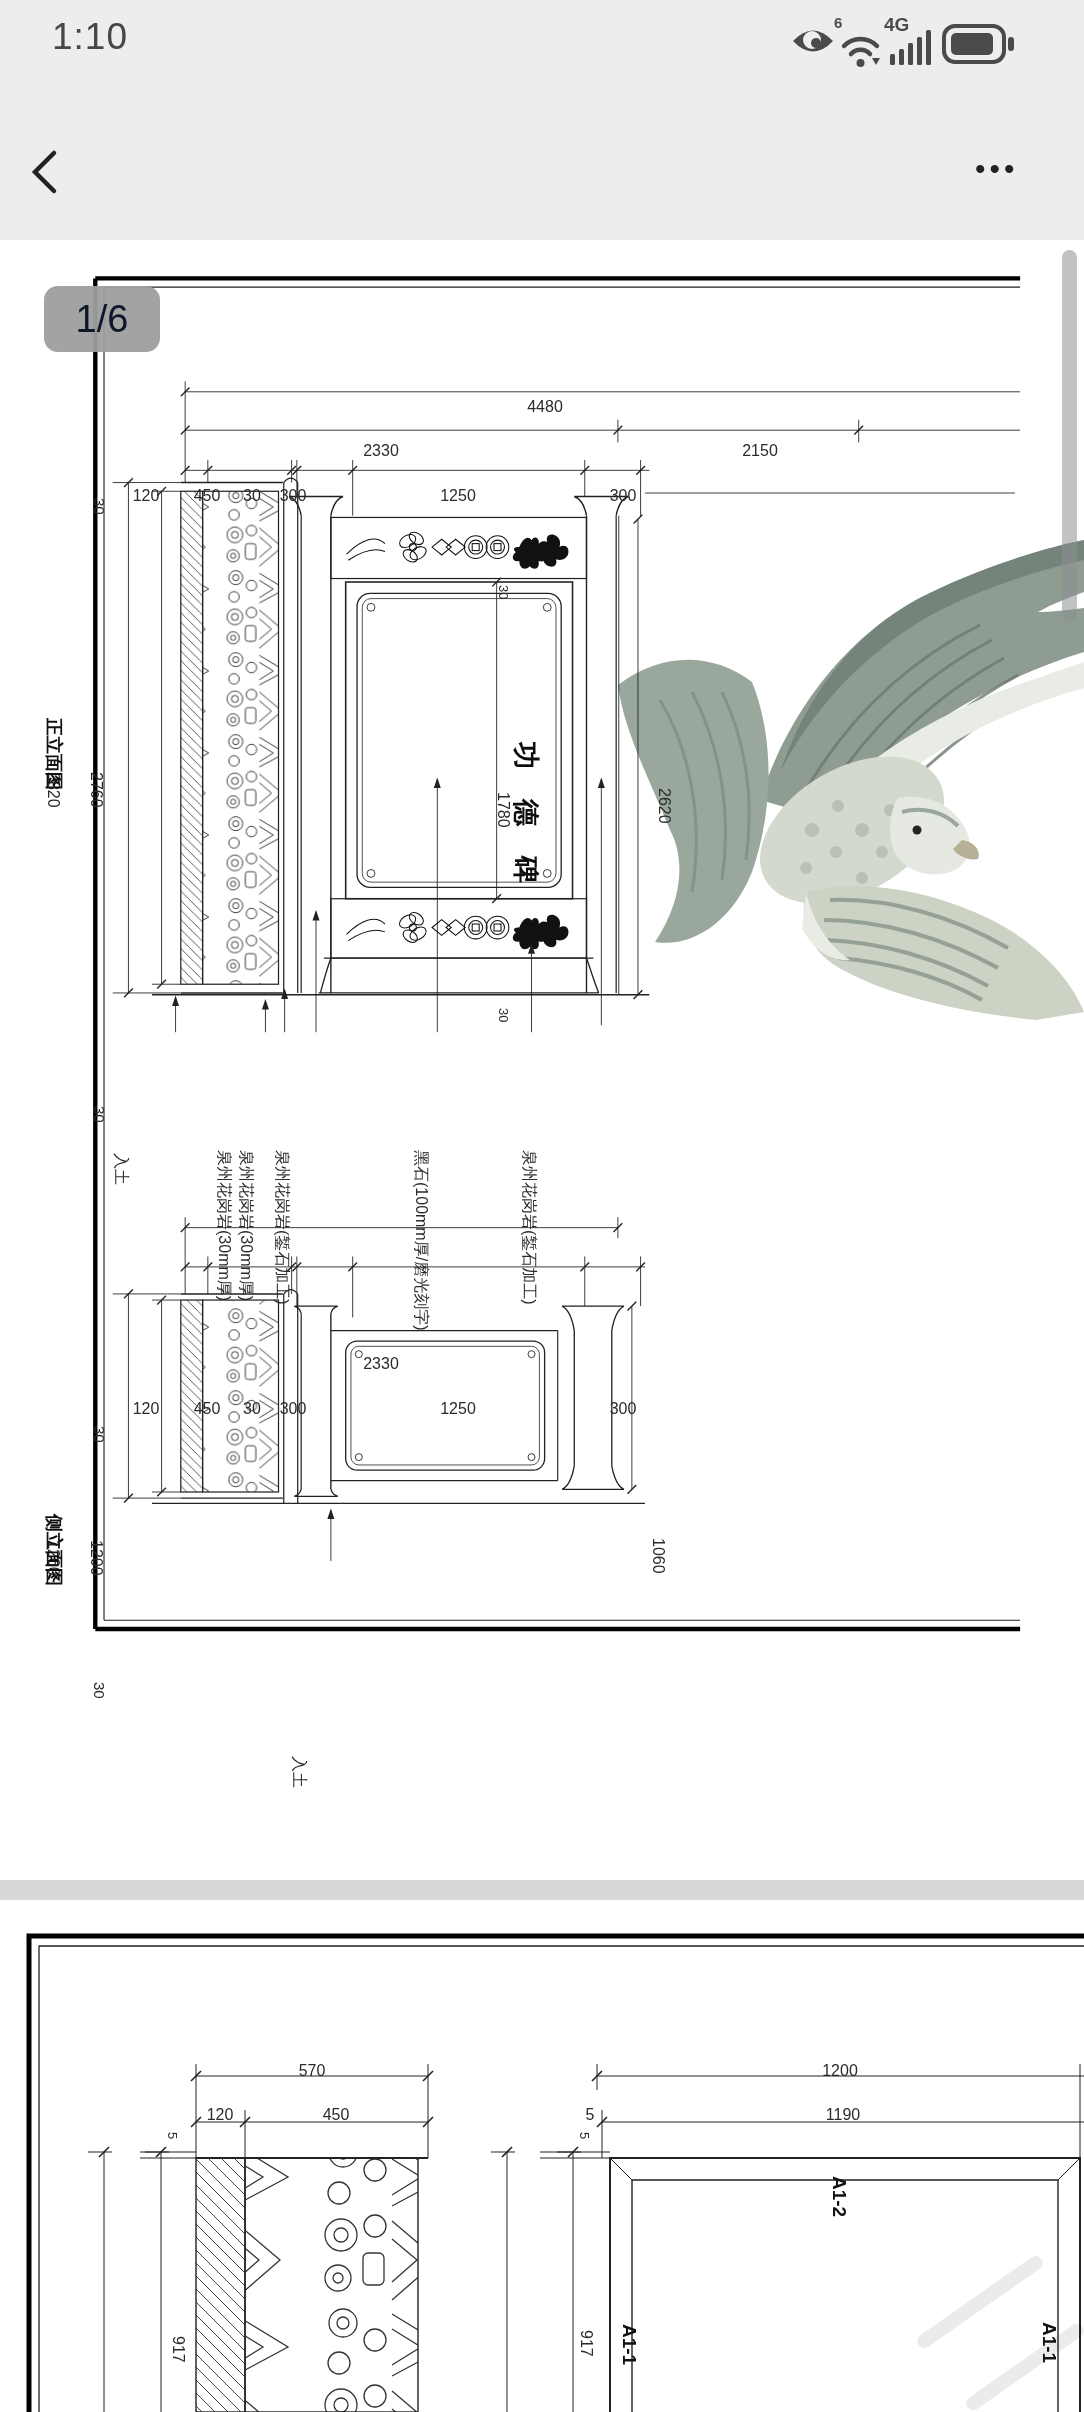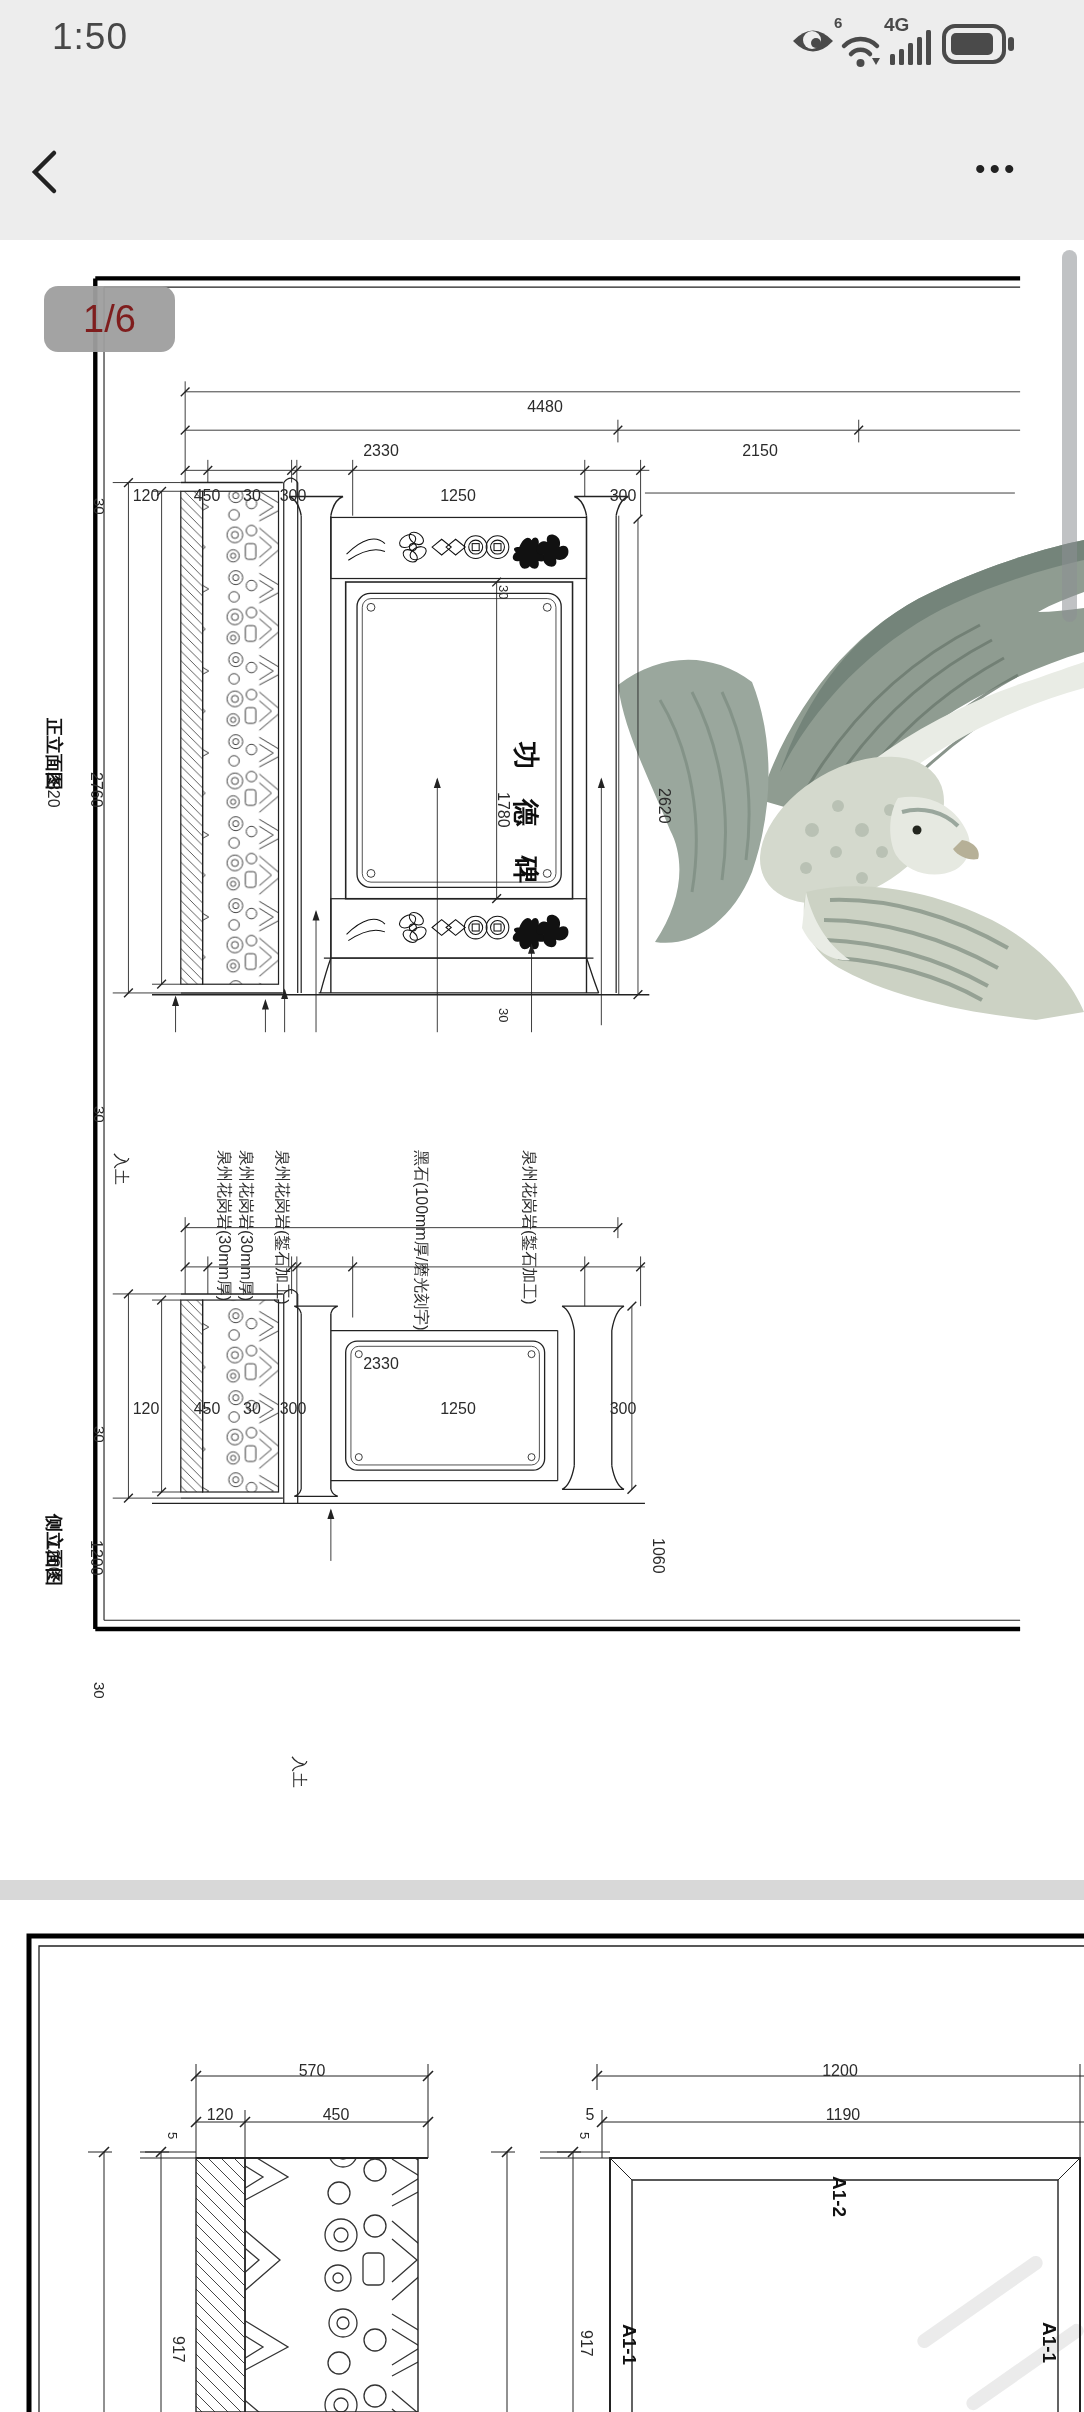--- a/index.html
+++ b/index.html
@@ -9,22 +9,22 @@
   .time{position:absolute;left:52px;top:16px;font-size:37px;font-weight:500;color:#474747;letter-spacing:1px;}
   .statusicons{position:absolute;left:780px;top:0;width:304px;height:80px;}
   .iconlabel{position:absolute;color:#4a4a4a;font-weight:bold;}
   .backbtn{position:absolute;left:28px;top:148px;width:34px;height:48px;cursor:pointer;}
   .doctitle{position:absolute;left:82px;top:148px;font-size:37px;color:#1c1c1c;}
   .menubtn{position:absolute;left:975px;top:152px;font-size:30px;letter-spacing:4px;color:#222;cursor:pointer;}
   .page{position:absolute;left:0;width:1084px;background:#ffffff;}
   .p1{top:240px;height:1640px;}
   .p2{top:1900px;height:512px;}
   .divider{position:absolute;left:0;top:1880px;width:1084px;height:20px;background:#d8d8d8;}
-  .badge{position:absolute;left:44px;top:286px;width:131px;height:66px;background:rgba(158,158,158,.95);
-         border-radius:14px;color:#7f1d1d;font-size:38px;display:flex;align-items:center;justify-content:center;z-index:20;}
+  .badge{position:absolute;left:44px;top:286px;width:116px;height:66px;background:rgba(158,158,158,.95);
+         border-radius:14px;color:#0f172a;font-size:38px;display:flex;align-items:center;justify-content:center;z-index:20;}
   .scrollbar{position:absolute;left:1062px;top:250px;width:15px;height:372px;background:rgba(140,144,147,.55);
          border-radius:8px;z-index:25;}
   svg.lw{position:absolute;left:0;}
   .d{position:absolute;font-size:17px;color:#2b2b2b;white-space:nowrap;line-height:1;
      transform:translateX(-50%) scaleX(.94);}
   .v{position:absolute;color:#2b2b2b;white-space:nowrap;line-height:1;font-size:16px;
      transform-origin:0 0;transform:rotate(90deg);}
   .s15{font-size:15px;} .s13{font-size:13px;} .s18{font-size:18px;font-weight:bold;color:#111;}
   .s19{font-size:19px;font-weight:bold;color:#111;}
   .tablet-chars{font-family:"DejaVu Serif","Liberation Serif",serif;font-size:27px;font-weight:bold;
@@ -33,21 +33,21 @@
   .birdwrap{position:absolute;left:600px;top:500px;width:484px;height:520px;z-index:8;}
   .ovl{z-index:12;}
   .wm{position:absolute;background:#dadada;opacity:.55;border-radius:8px;transform:rotate(-35deg);z-index:5;}
 </style>
 </head>
 <body>
 
 <div class="screen">
 
   <div class="topbars">
-    <span class="time">1:50</span>
+    <span class="time">1:10</span>
     <div class="statusicons">
       <svg width="304" height="80" viewBox="0 0 304 80">
         <g fill="#4a4a4a">
           <path d="M13,41 Q33,20 53,41 Q33,62 13,41 Z"></path>
           <circle cx="32" cy="40" r="9" fill="#ededed"></circle>
           <circle cx="36" cy="43" r="5" fill="#4a4a4a"></circle>
         </g>
         <g stroke="#4a4a4a" stroke-width="4.5" fill="none" stroke-linecap="round">
           <path d="M64,46 a23,23 0 0 1 33,0"></path>
           <path d="M71,54 a13,13 0 0 1 19,0"></path>

